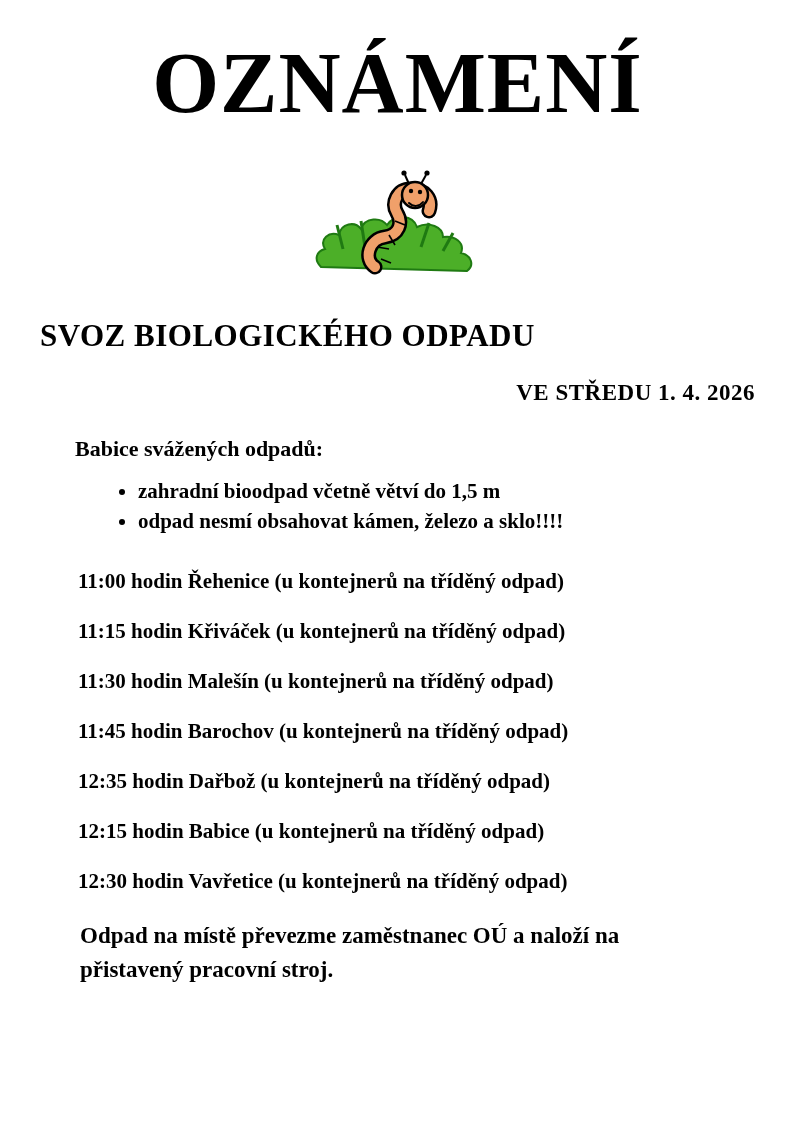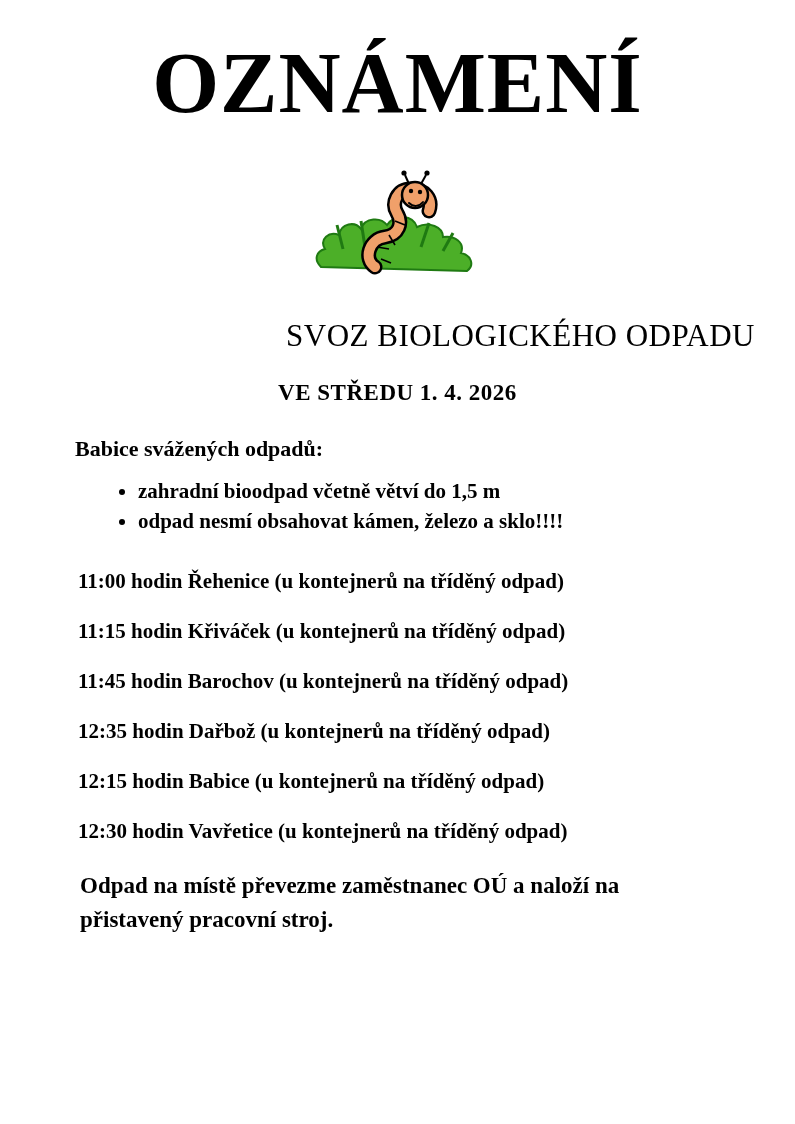--- a/index.html
+++ b/index.html
@@ -32,28 +32,28 @@
     padding-top: 40px;
   }
   .illustration {
     display: flex;
     justify-content: center;
     align-items: center;
     margin-top: 34px;
     height: 130px;
   }
   .subtitle {
-    text-align: right;
-    font-weight: normal;
+    text-align: left;
+    font-weight: bold;
     font-size: 31px;
     letter-spacing: 0.5px;
     margin-top: 28px;
   }
   .date-line {
-    text-align: center;
+    text-align: right;
     font-weight: bold;
     font-size: 23px;
     letter-spacing: 0.5px;
     margin-top: 18px;
   }
   .list-heading {
     font-weight: bold;
     font-size: 22px;
     margin-top: 30px;
     margin-left: 35px;
@@ -129,20 +129,21 @@
   <div class="list-heading">Babice svážených odpadů:</div>
 
   <ul class="waste-list">
     <li>zahradní bioodpad včetně větví do 1,5 m</li>
     <li>odpad nesmí obsahovat kámen, železo a sklo!!!!</li>
   </ul>
 
   <div class="schedule">
     <div class="schedule-row">11:00 hodin Řehenice (u kontejnerů na tříděný odpad)</div>
     <div class="schedule-row">11:15 hodin Křiváček (u kontejnerů na tříděný odpad)</div>
+    <div class="schedule-row">11:30 hodin Malešín (u kontejnerů na tříděný odpad)</div>
     <div class="schedule-row">11:45 hodin Barochov (u kontejnerů na tříděný odpad)</div>
     <div class="schedule-row">12:35 hodin Dařbož (u kontejnerů na tříděný odpad)</div>
     <div class="schedule-row">12:15 hodin Babice (u kontejnerů na tříděný odpad)</div>
     <div class="schedule-row">12:30 hodin Vavřetice (u kontejnerů na tříděný odpad)</div>
   </div>
 
   <div class="footer-note">Odpad na místě převezme zaměstnanec OÚ a naloží na přistavený pracovní stroj.</div>
 
 </div>
 

